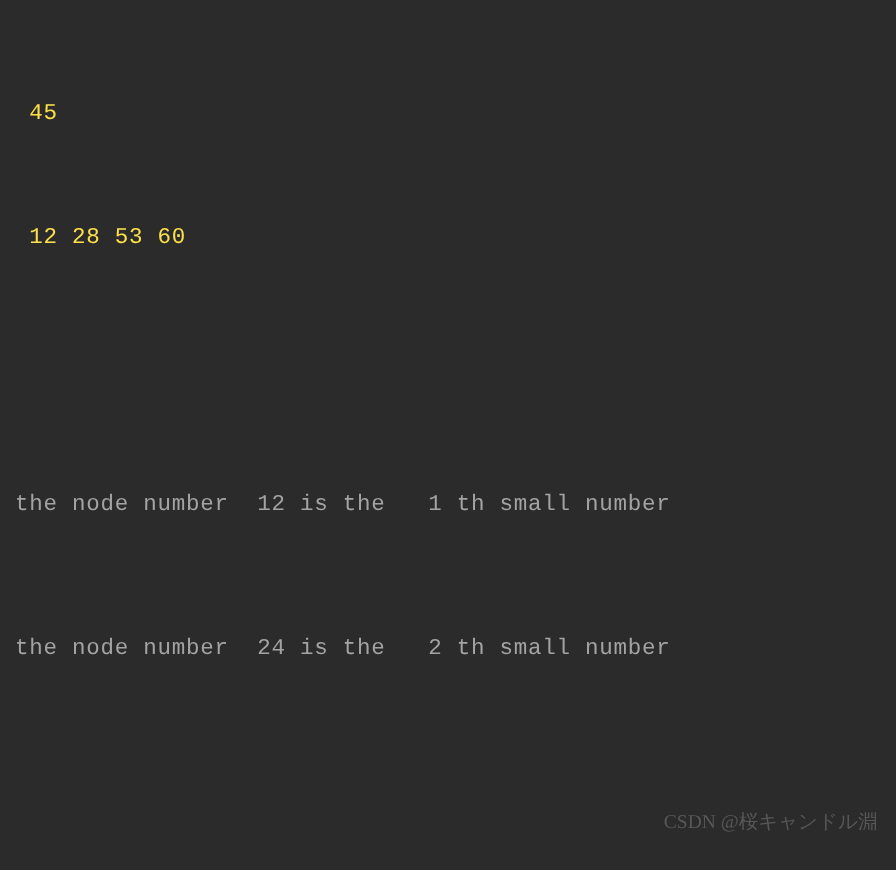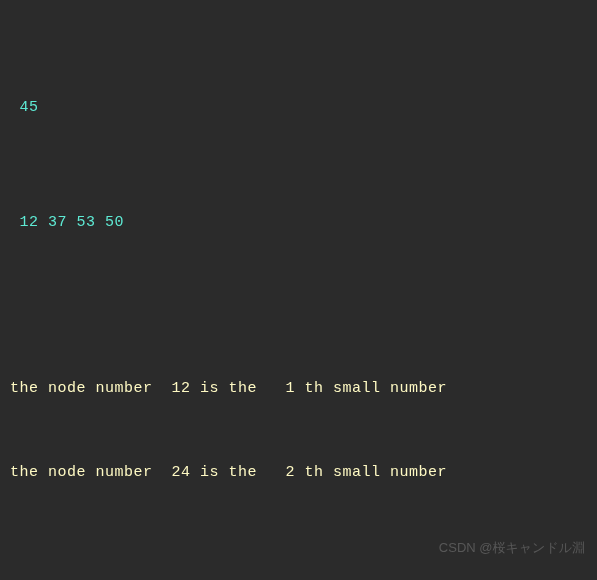--- a/index.html
+++ b/index.html
@@ -18,47 +18,47 @@
       padding: 6px 10px;
       overflow: hidden;
       position: relative;
     }
     .terminal-output {
       white-space: pre;
       letter-spacing: 0.5px;
     }
     .tree-line {
       display: block;
-      color: #5eead4;
-      margin-top: 32px;
+      color: #fde047;
     }
     .result-line {
       display: block;
-      color: #fef9c3;
+      color: #a3a3a3;
+      margin-top: 12px;
     }
     .blank-line {
       display: block;
       height: 1.85em;
     }
     .watermark {
       position: absolute;
       bottom: 20px;
       right: 12px;
       color: #6a6a6a;
       font-size: 13px;
-      font-family: Liberation Sans, sans-serif;
+      font-family: Liberation Serif, serif;
       opacity: 0.7;
     }
   </style>
 </head>
 <body>
 
 <div class="terminal-output">
   <span class="tree-line"> 45</span>
-  <span class="tree-line"> 12 37 53 50</span>
+  <span class="tree-line"> 12 28 53 60</span>
   <span class="blank-line"></span>
   <span class="result-line">the node number  12 is the   1 th small number</span>
   <span class="result-line">the node number  24 is the   2 th small number</span>
   
   
   
   
   
   
   

